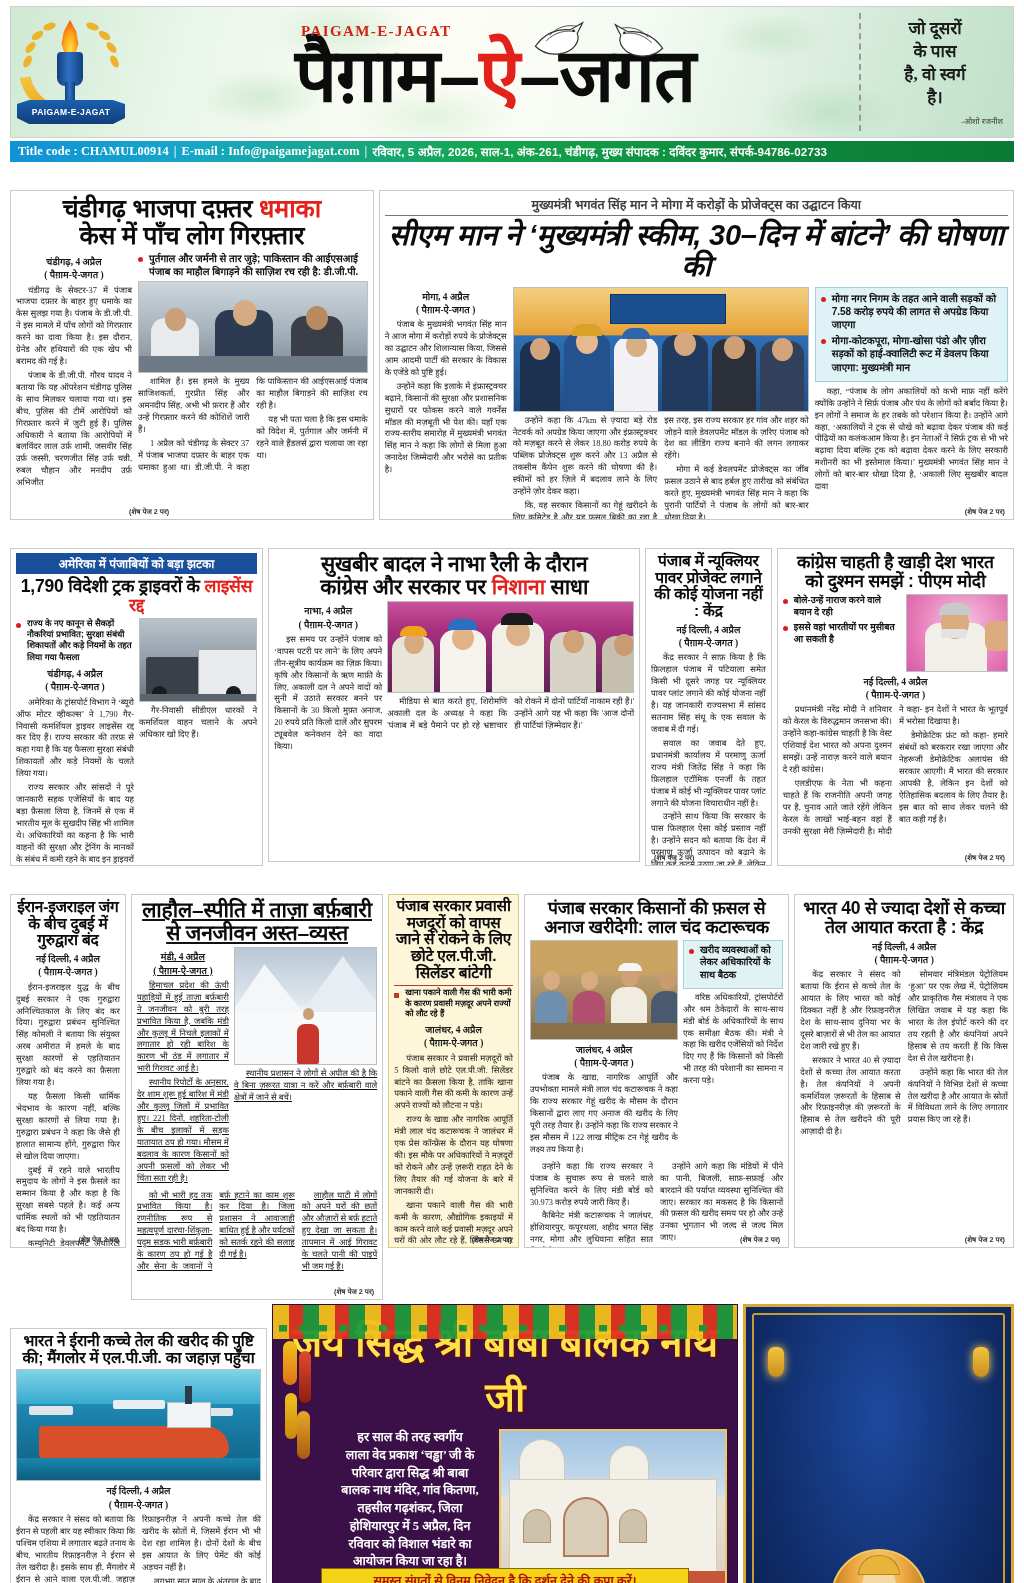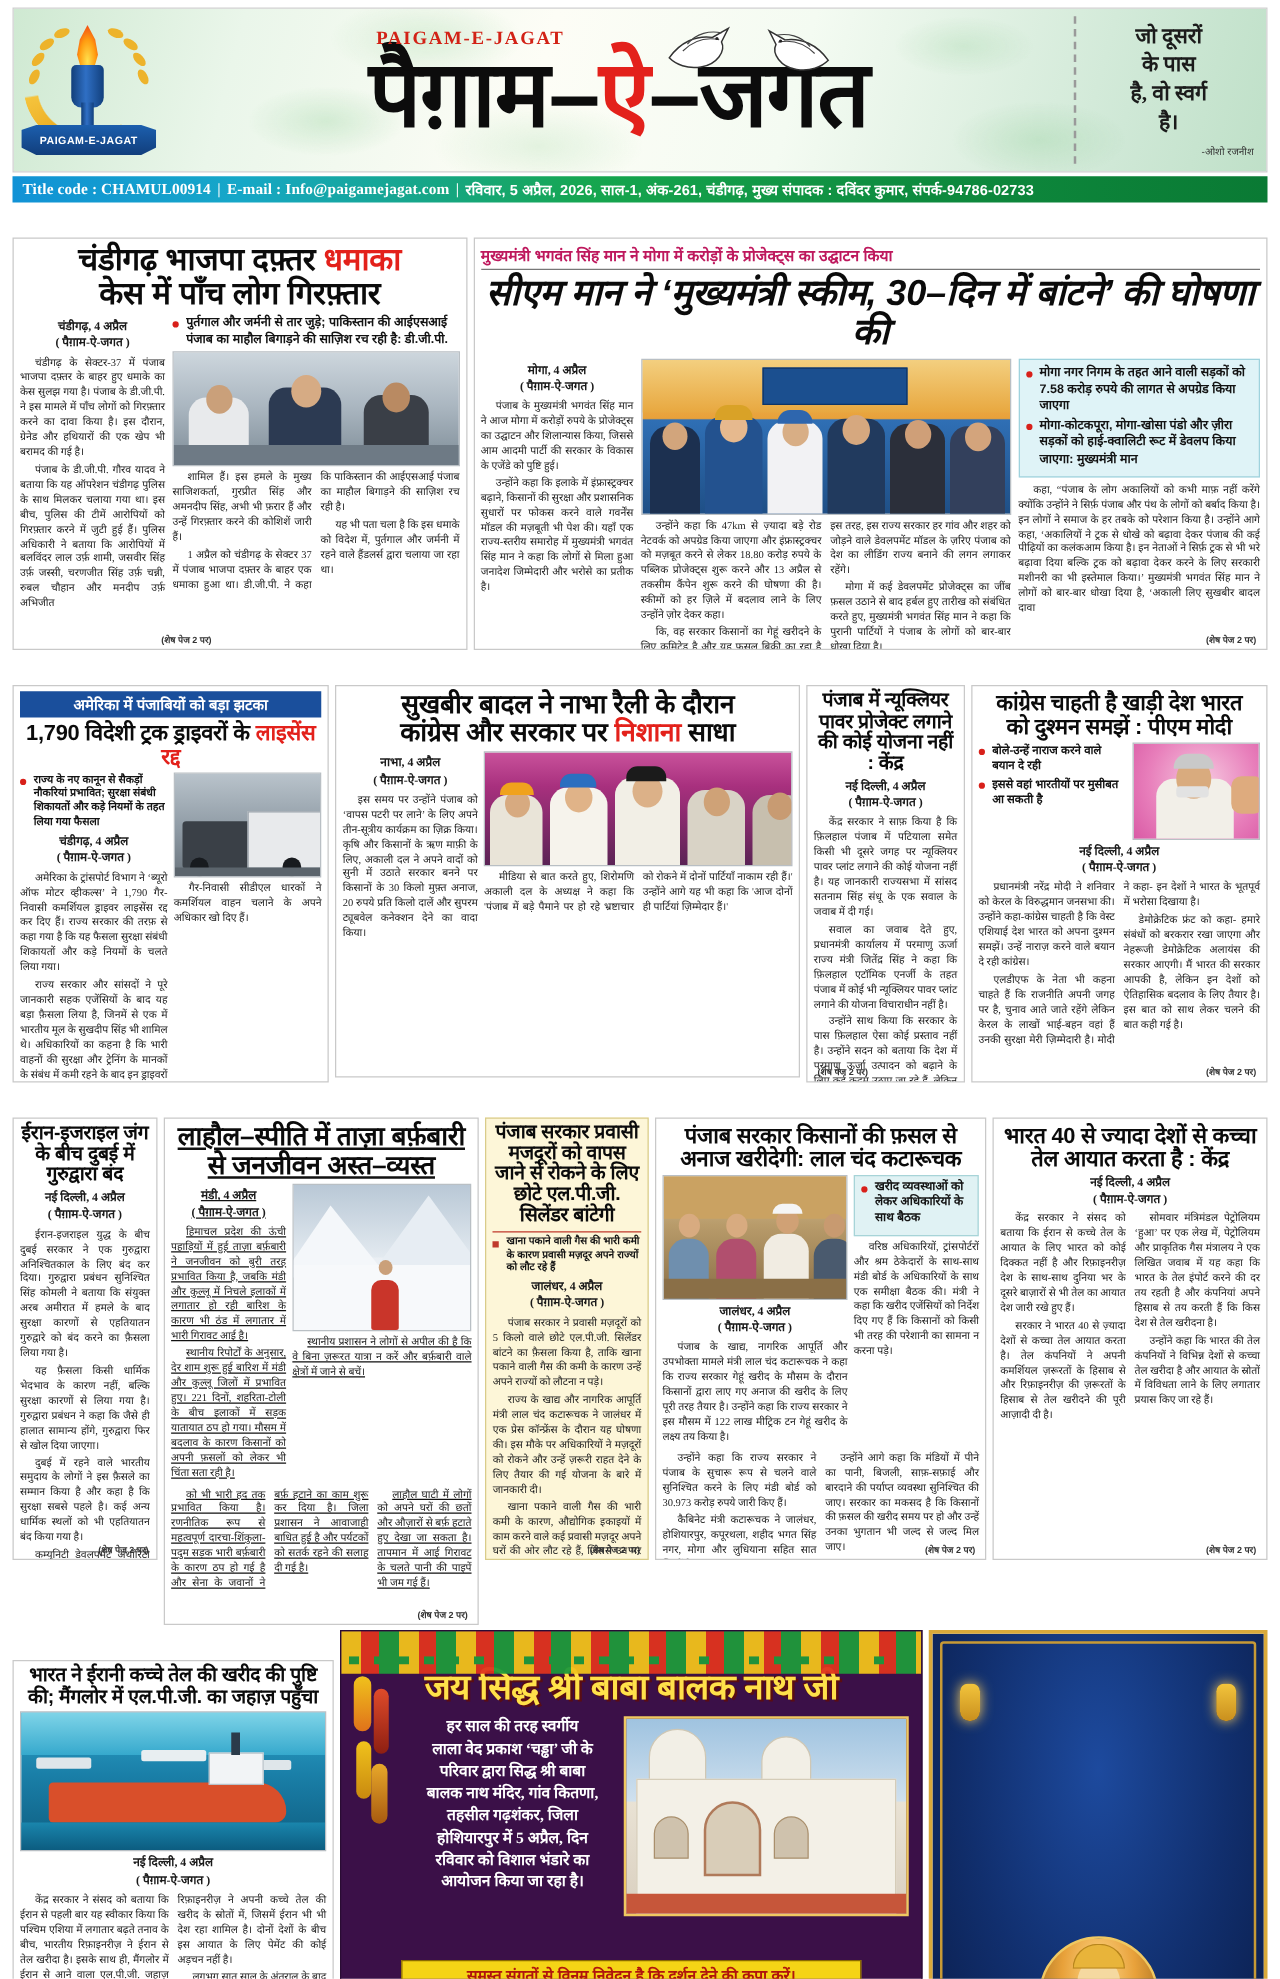--- a/index.html
+++ b/index.html
@@ -80,21 +80,21 @@
   }
   .infobar .sep { margin:0 5px; opacity:.9; }
   .infobar .hi { font-family:"Liberation Sans", sans-serif; font-size:11.6px; }
 
   
   .content { margin-top:4px; }
   .rowbox { display:flex; gap:5px; }
   .cell { border:1px solid #c9c9c9; padding:4px 5px; overflow:hidden; position:relative; background:#fff;margin-top:24px; }
 
   .hl-red { color:#e3211b; }
-  .kicker { color:#be185d; font-size:12.5px; font-weight:700; padding:1px 0 2px;
+  .kicker { text-align:center; color:#404040; font-size:12.5px; font-weight:700; padding:1px 0 2px;
             border-bottom:1.5px solid #777; margin-bottom:4px; }
   .kicker-blue { background:#1a4f9c; color:#fff; font-size:12px; font-weight:700; text-align:center; padding:2px 0; }
   .headline { font-weight:700; line-height:1.08; text-align:center; color:#0b0b0b; letter-spacing:-.2px; }
   .h-xl { font-size:29px; }
   .h-lg { font-size:25px; }
   .h-md { font-size:21px; }
   .h-sm { font-size:17.5px; }
   .h-xs { font-size:15.5px; }
 
   .dateline { text-align:center; font-size:9.5px; line-height:1.5; font-weight:700; color:#1a1a1a; margin:3px 0 2px;
@@ -131,21 +131,21 @@
   .figure { position:absolute; bottom:0; border-radius:14px 14px 0 0; }
   .head-dot { position:absolute; border-radius:50%; }
 
   
   .ad-balak { background:#3b1048; position:relative; overflow:hidden; border:1px solid #2a0c34; }
   .ad-balak .toran { position:absolute; top:0; left:0; right:0; height:34px;
      background: repeating-linear-gradient(90deg,#f2c21c 0 16px,#e0341f 16px 30px,#1f9a3c 30px 46px); opacity:.95;}
   .ad-balak .toran::after { content:""; position:absolute; left:0; right:0; top:20px; height:16px;
      background: repeating-linear-gradient(90deg, transparent 0 6px, #1f9a3c 6px 14px, transparent 14px 20px);
      clip-path: polygon(0 0,100% 0,100% 40%,0 40%); }
-  .ad-title { color:#ffe14a; font-size:28px; font-weight:700; text-align:center; margin-top:24px;
+  .ad-title { color:#ffe14a; font-size:40px; font-weight:700; text-align:center; margin-top:8px;
      text-shadow:2px 2px 0 #5a0d12, -1px -1px 0 #5a0d12; letter-spacing:-.4px; }
   .ad-body { color:#fff; font-size:12.5px; font-weight:700; line-height:1.42; text-align:center;
      font-family:"Liberation Serif", serif;}
   .ad-strip { background:#f5d416; color:#b0140d; font-weight:700; font-size:12.5px; text-align:center;
      padding:3px 0; border:1px solid #8a6a00; }
   .ad-shop { background:#fff; border:1px solid #333; padding:2px 6px; text-align:center; }
   .ad-shop .n { color:#d8201a; font-size:17px; font-weight:700; letter-spacing:-.3px;}
   .ad-shop .a { color:#111; font-size:12px; font-weight:700; line-height:1.25;}
   .sevak-box { background:#6d1d14; border:2px solid #f0c545; border-radius:4px; padding:2px 5px; text-align:center; }
   .sevak-box .t { color:#ffd43b; font-size:8px; font-weight:700; }

